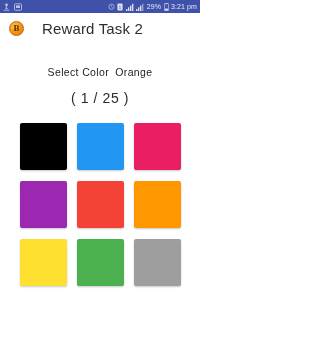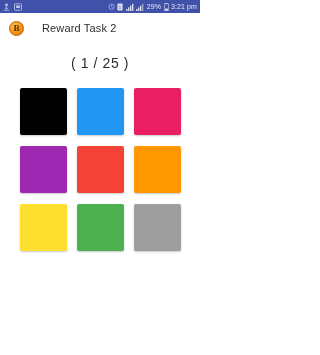--- a/index.html
+++ b/index.html
@@ -52,21 +52,21 @@
     flex:0 0 auto;
   }
   .coin span {
     font-size:9px; font-weight:bold;
     color:#5a2d02;
     line-height:1;
     font-family:"Liberation Serif", serif;
   }
   .appbar-title {
     margin-left:18px;
-    font-size:11px;
+    font-size:15px;
     color:#2e2e2e;
     letter-spacing:.15px;
     white-space:nowrap;
   }
 
   
   .content {
     flex:1 1 auto;
     display:flex; flex-direction:column;
     align-items:center;
@@ -155,20 +155,24 @@
 
   <div class="appbar">
     <div class="coin">
       <span>B</span>
     </div>
     <div class="appbar-title">Reward Task 2</div>
   </div>
 
   <div class="content">
 
+    <div class="prompt">
+      <span>Select Color</span>
+      <span class="target">Orange</span>
+    </div>
 
     <div class="counter">( 1 / 25 )</div>
 
     <div class="grid">
       <div class="swatch" style="background: rgb(0, 0, 0);"></div>
       <div class="swatch" style="background: rgb(33, 150, 243);"></div>
       <div class="swatch" style="background: rgb(233, 30, 99);"></div>
       <div class="swatch" style="background: rgb(156, 39, 176);"></div>
       <div class="swatch" style="background: rgb(244, 67, 54);"></div>
       <div class="swatch" style="background: rgb(255, 152, 0);"></div>

